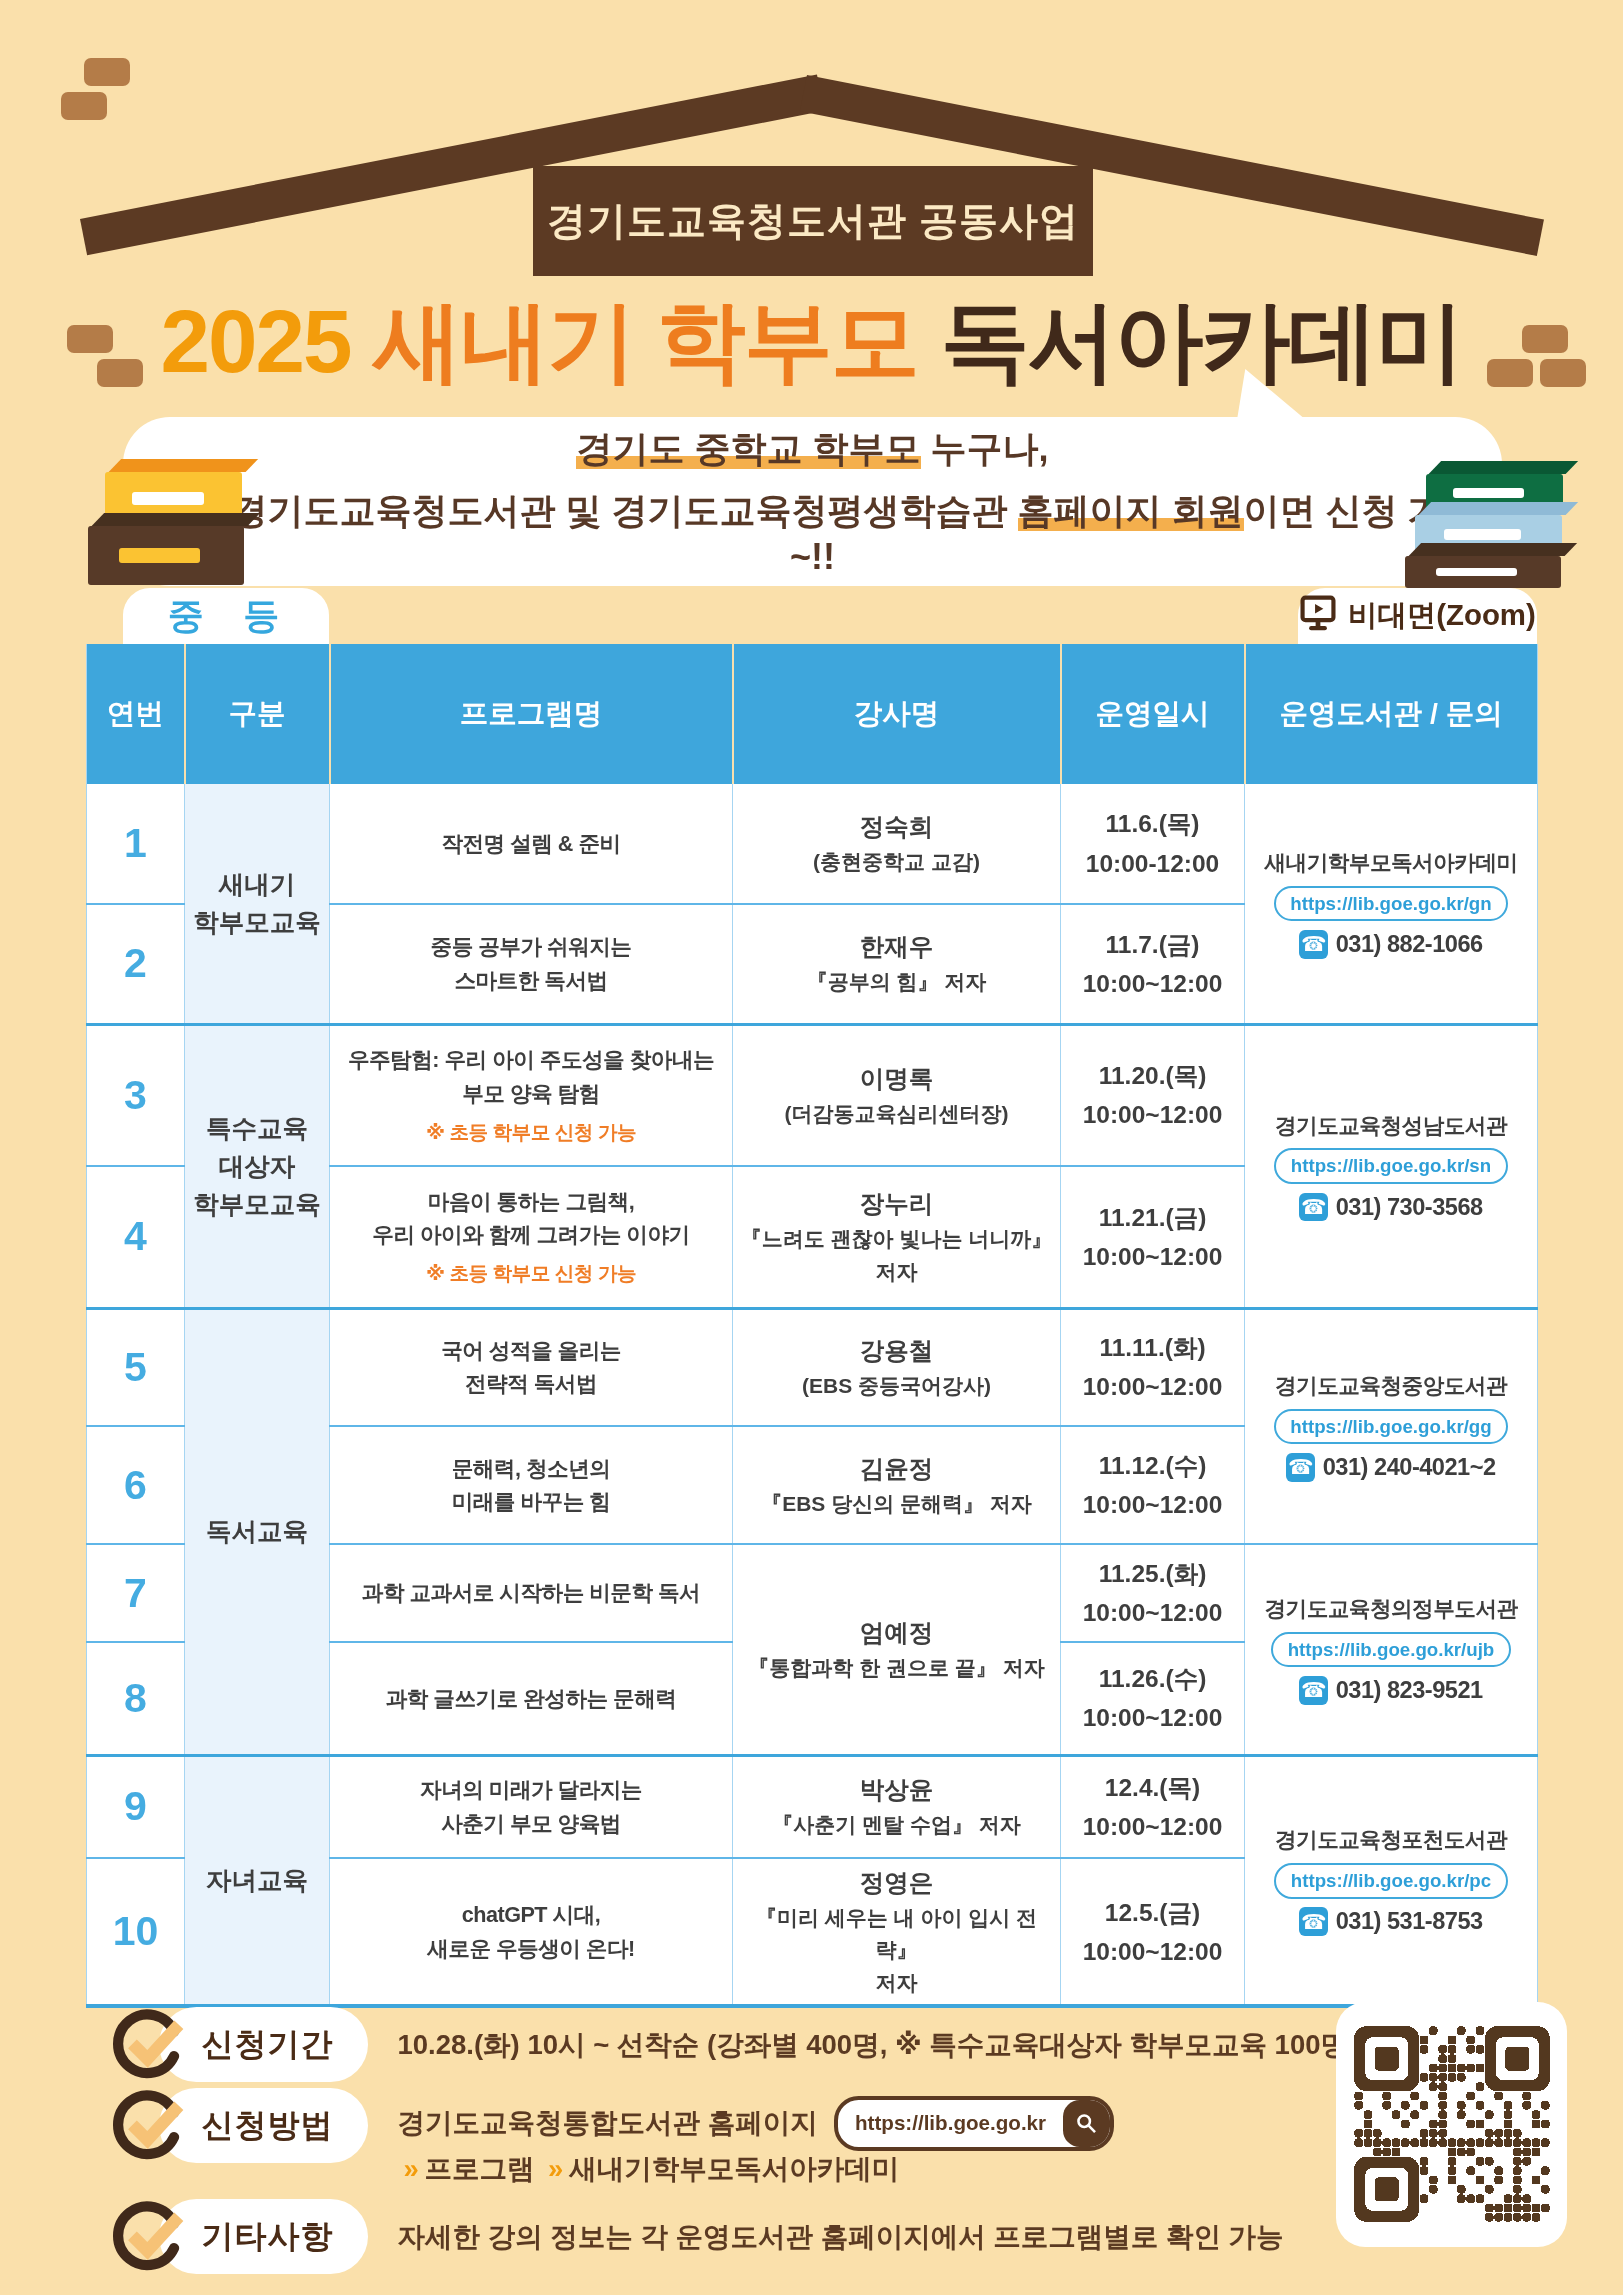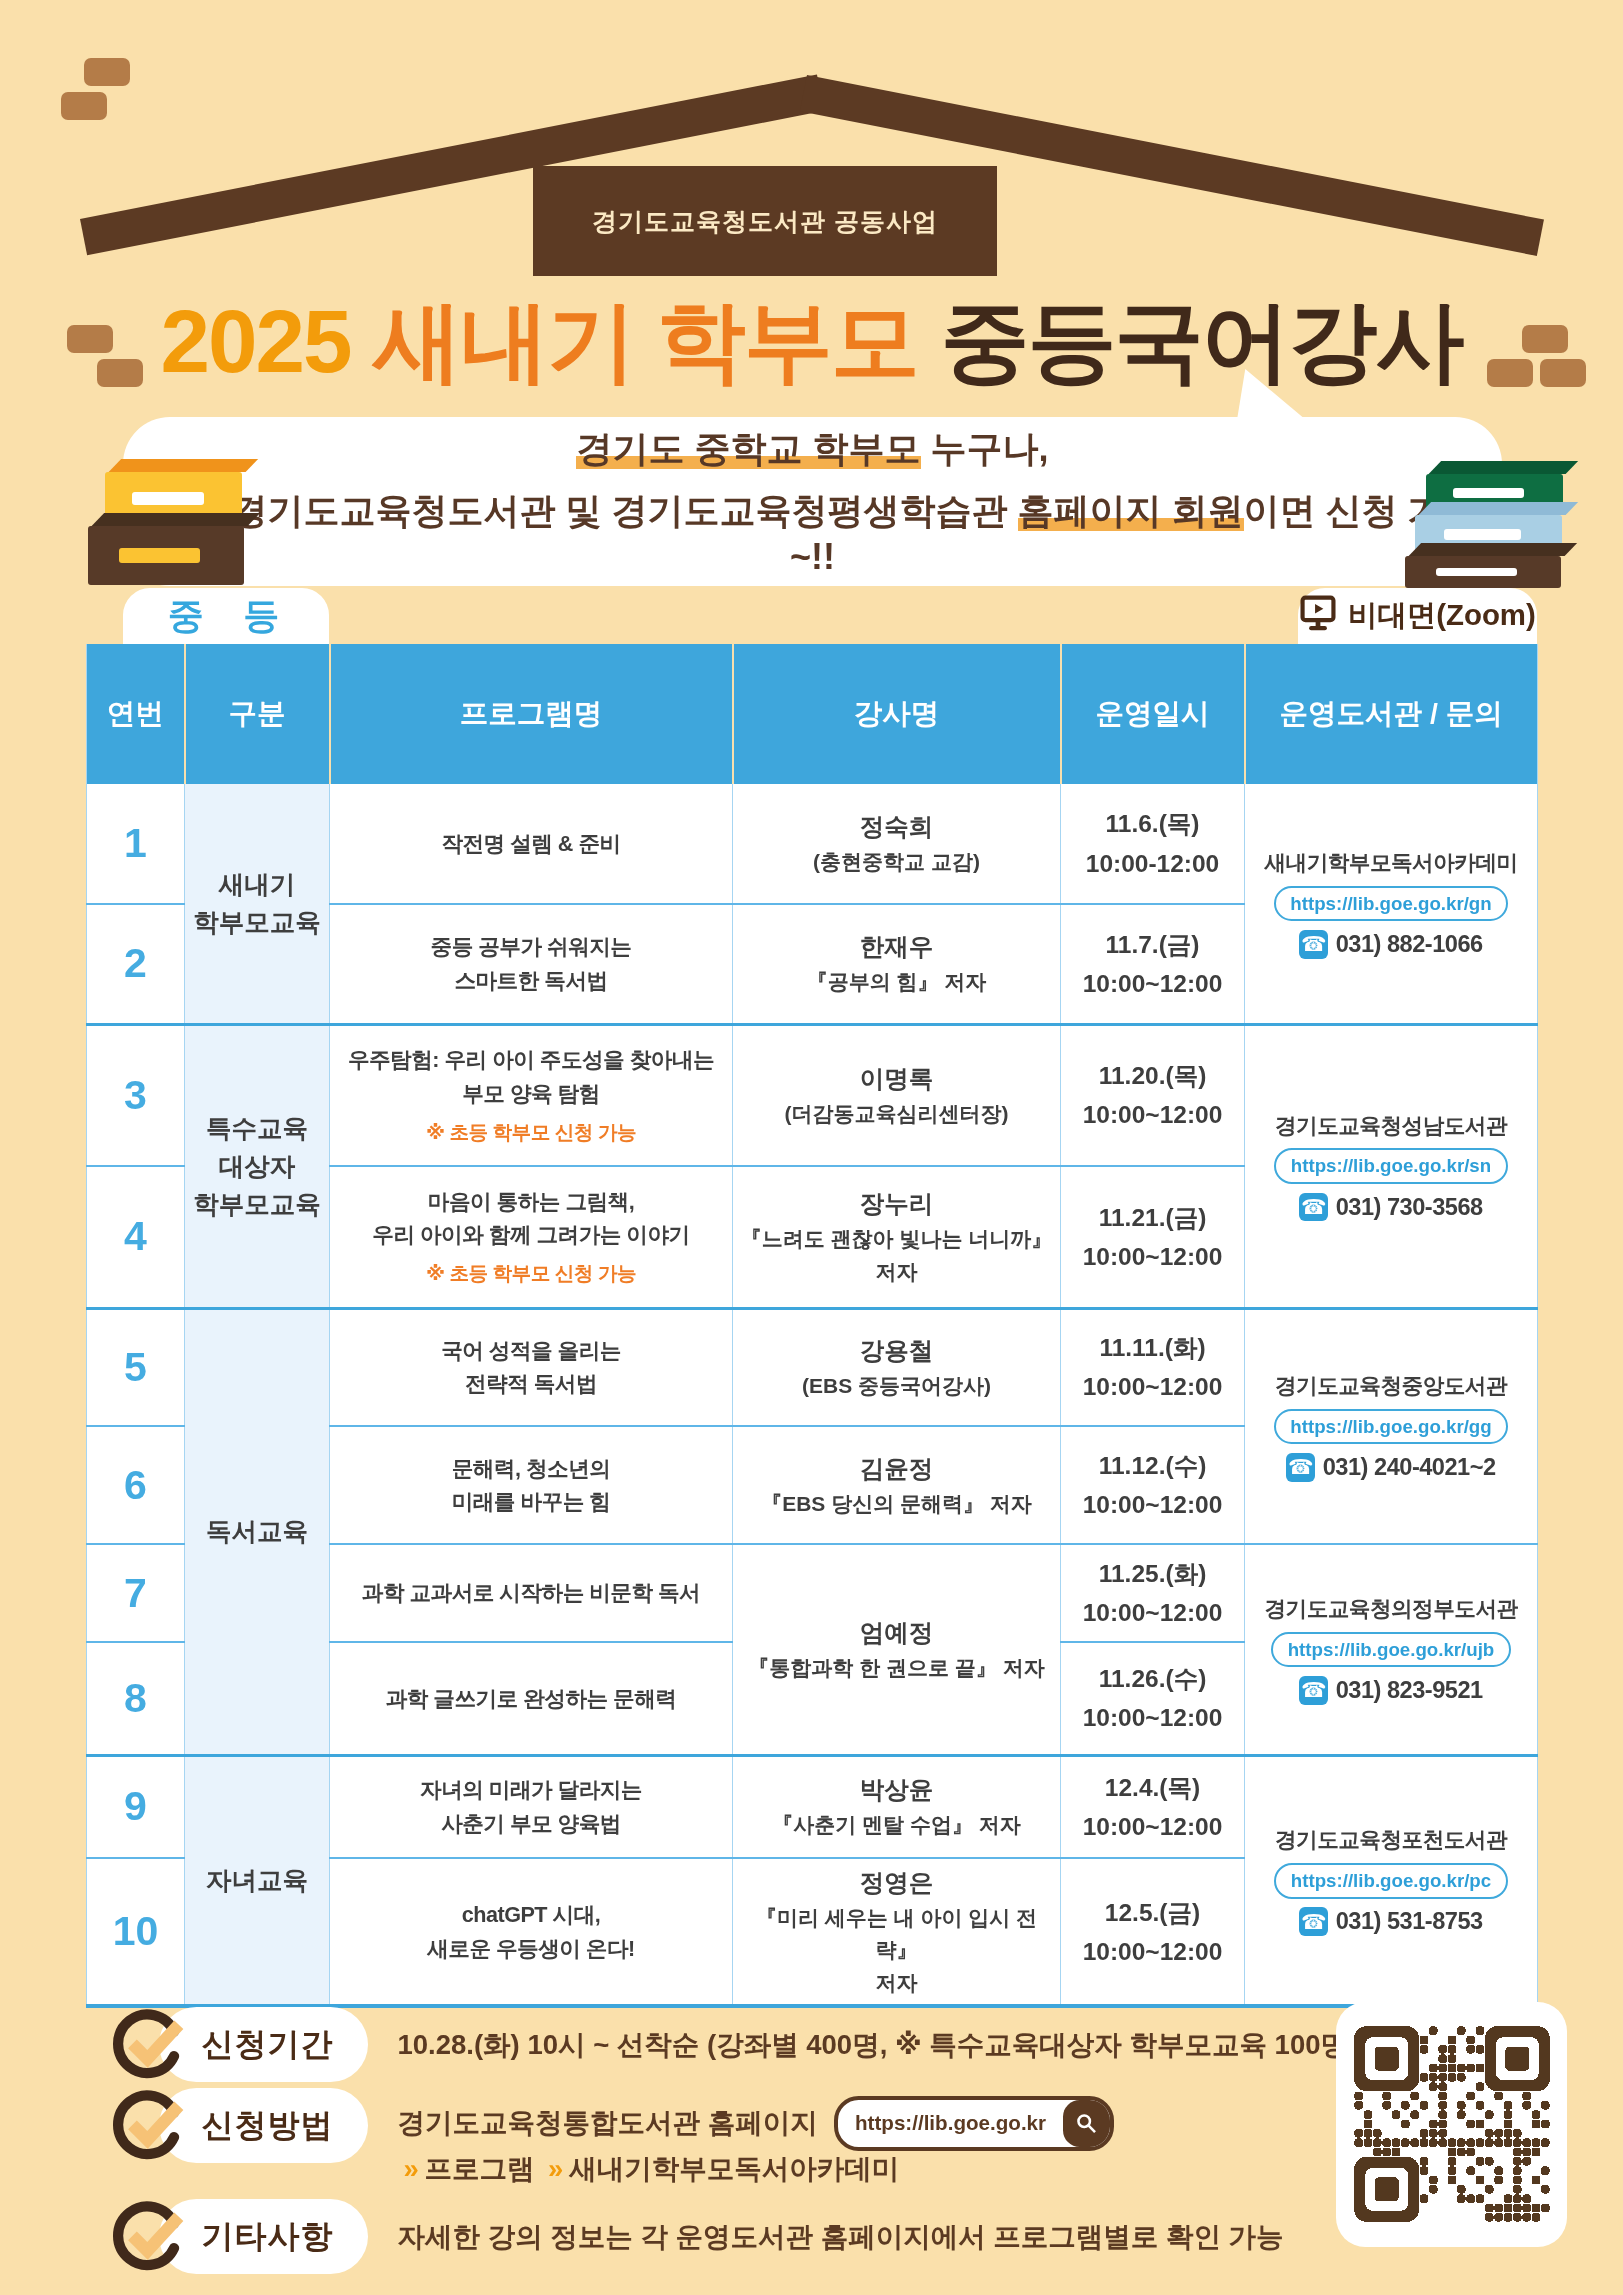--- a/index.html
+++ b/index.html
@@ -8,22 +8,22 @@
 
   
   .brick{position:absolute;width:46px;height:28px;background:#B47C48;border-radius:6.9px;}
 
   
   .roof{position:absolute;width:751px;height:37px;background:#5C3A23;}
   .roof-l{left:80px;top:219px;transform:rotate(-11.1deg);transform-origin:0 0;}
   .roof-r{left:807px;top:75px;transform:rotate(11.1deg);transform-origin:0 0;}
 
   
-  .badge{position:absolute;left:533px;top:166px;width:464px;height:110px;background:#5C3A23;
-         display:flex;align-items:center;justify-content:center;color:#FBE9C4;font-size:25px;font-weight:bold;letter-spacing:1px;}
+  .badge{position:absolute;left:533px;top:166px;width:560px;height:110px;background:#5C3A23;
+         display:flex;align-items:center;justify-content:center;color:#FBE9C4;font-size:39px;font-weight:bold;letter-spacing:1px;}
 
   
   .title{position:absolute;left:0;top:282px;width:100%;text-align:center;font-size:89px;font-weight:900;letter-spacing:-2px;white-space:nowrap;}
   .title .t-year{color:#F39C0B;}
   .title .t-mid{color:#EE7D1F;}
   .title .t-tail{color:#40291A;}
 
   
   .bubble{position:absolute;left:123px;top:417px;width:1379px;height:169px;background:#FFFFFF;border-radius:47px;
           display:flex;flex-direction:column;align-items:center;justify-content:center;gap:13.7px;
@@ -106,21 +106,21 @@
   <div class="brick" style="left:1540px;top:359px;"></div>
 
   <div class="roof roof-l"></div>
   <div class="roof roof-r"></div>
 
   <div class="badge">
     <span>경기도교육청도서관 공동사업</span>
   </div>
 
   <div class="title">
-    <span class="t-year">2025 </span><span class="t-mid">새내기 학부모 </span><span class="t-tail">중등국어강사</span>
+    <span class="t-year">2025 </span><span class="t-mid">새내기 학부모 </span><span class="t-tail">독서아카데미</span>
   </div>
 
   <div class="bubble-tail"></div>
   <div class="bubble">
     <div>
       <span class="hl">경기도 중학교 학부모</span><span> 누구나,</span>
     </div>
     <div>
       <span>10개 경기도교육청도서관 및 경기도교육청평생학습관 </span><span class="hl">홈페이지 회원</span><span>이면 신청 가능~!!</span>
     </div>

